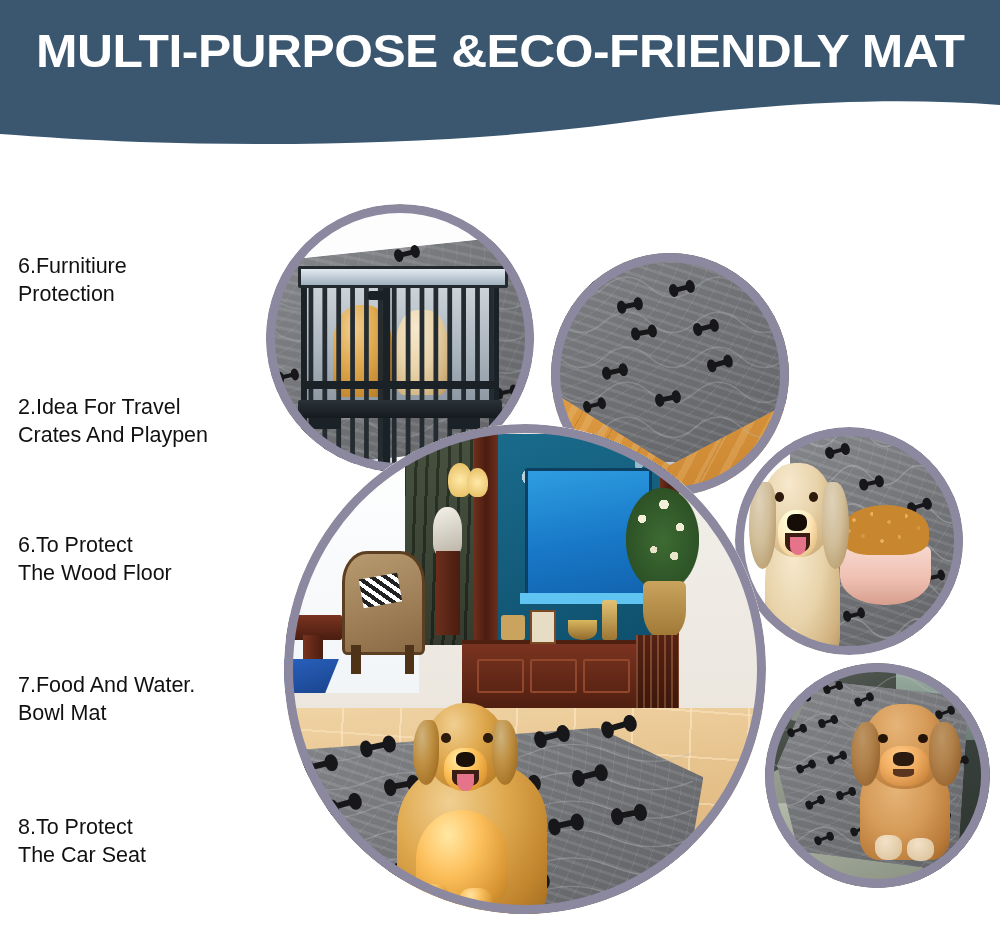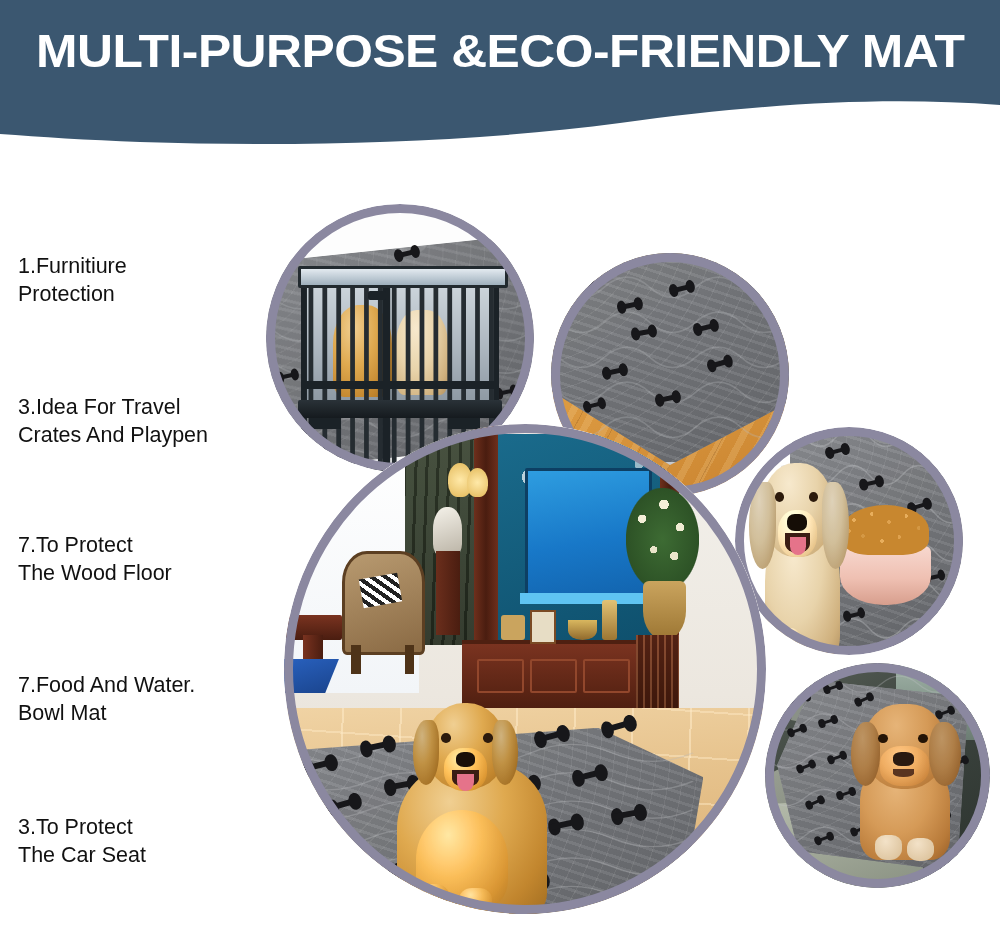--- a/index.html
+++ b/index.html
@@ -87,29 +87,29 @@
   <svg width="1000" height="150" viewBox="0 0 1000 150">
     <path d="M0,0 L1000,0 L1000,105
              C880,96 760,104 620,123
              C470,143 300,147 140,142
              C88,140 40,137 0,134 Z" fill="#3b5770"></path>
   </svg>
   <div id="header-title">MULTI-PURPOSE &amp;ECO-FRIENDLY MAT</div>
 </div>
 
 <div id="feature-list">
-  <div class="feature-item f1">1.Furnitiure
+  <div class="feature-item f1">6.Furnitiure
   Protection</div>
-  <div class="feature-item f2">3.Idea For Travel
+  <div class="feature-item f2">2.Idea For Travel
   Crates And Playpen</div>
-  <div class="feature-item f3">7.To Protect
+  <div class="feature-item f3">6.To Protect
   The Wood Floor</div>
   <div class="feature-item f4">7.Food And Water.
   Bowl Mat</div>
-  <div class="feature-item f5">3.To Protect
+  <div class="feature-item f5">8.To Protect
   The Car Seat</div>
 </div>
 
 <div class="bubble" id="bubble-crate">
   <div class="scene">
 
     <div style="position:absolute;inset:0;background:#fdfdfd;"></div>
 
     <div class="mat" style="position:absolute;left:-8%;top:16%;width:122%;height:78%;
                 transform:skewY(-7deg) rotate(1deg);border-radius:16px;"></div>

